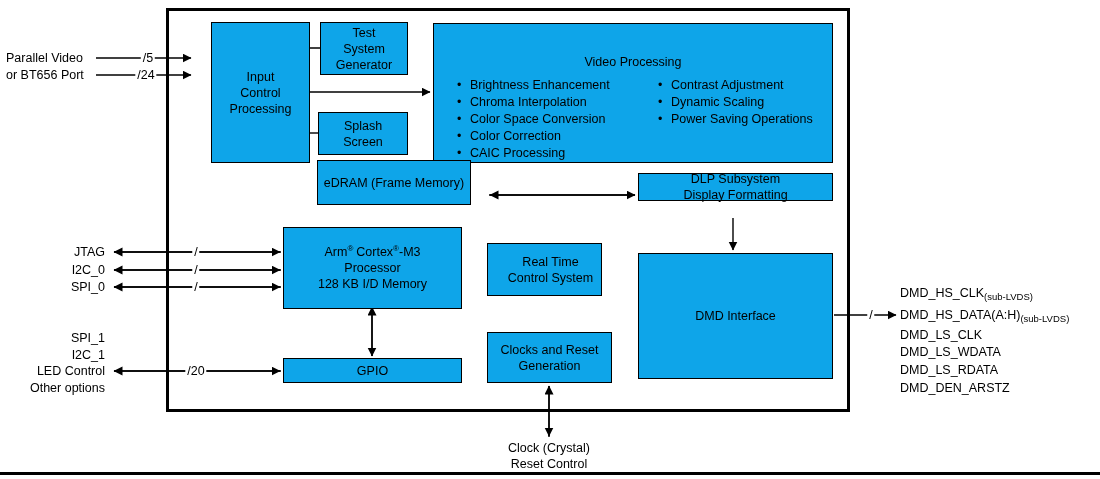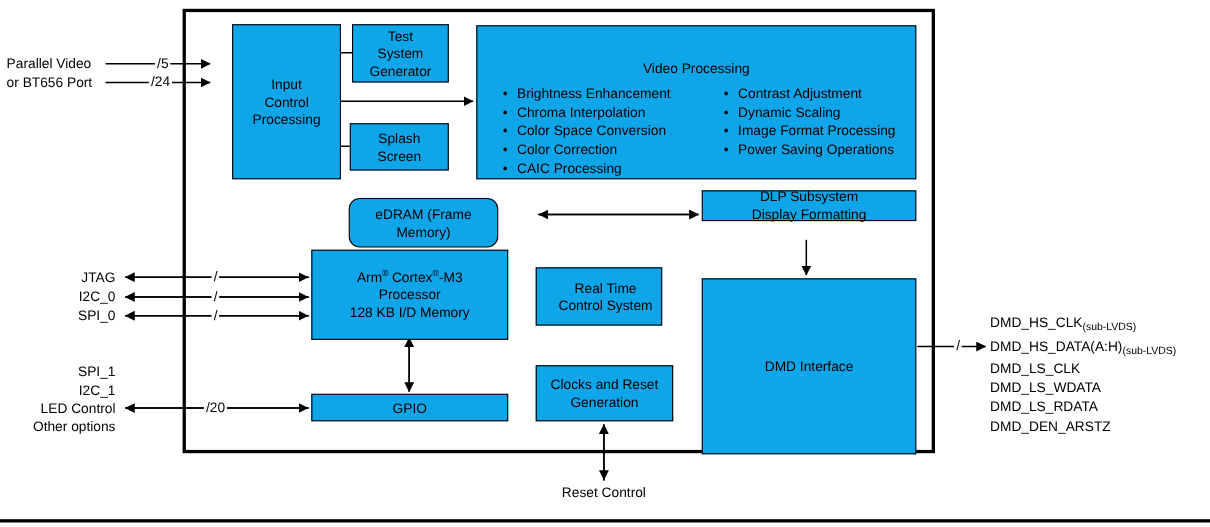--- a/index.html
+++ b/index.html
@@ -19,26 +19,26 @@
     position:absolute; border:1.5px solid #000; box-sizing:border-box;
     background:#0ea5e9; display:flex; flex-direction:column;
     align-items:center; justify-content:center; text-align:center;
     line-height:16px;
   }
   
   .b-input   { left:195px; top:22px;  width:99px;  height:141px;margin-left:16px; }
   .b-tpg     { left:320px; top:22px;  width:88px;  height:53px; }
   .b-splash  { left:318px; top:112px; width:90px;  height:43px; }
   .b-vp      { left:433px; top:23px;  width:400px; height:140px; justify-content:flex-end; }
-  .b-edram   { left:317px; top:180px; width:136px; height:45px;border-radius:10px; }
+  .b-edram   { left:317px; top:160px; width:154px; height:45px; }
   .b-dlp     { left:638px; top:173px; width:195px; height:28px; }
   .b-arm     { left:283px; top:227px; width:179px; height:82px; }
   .b-rtcs    { left:487px; top:243px; width:115px; height:53px;padding-left:12px; }
   .b-clocks  { left:487px; top:332px; width:125px; height:51px; }
-  .b-dmd     { left:638px; top:253px; width:195px; height:160px; }
+  .b-dmd     { left:638px; top:253px; width:195px; height:126px; }
   .b-gpio    { left:283px; top:358px; width:179px; height:25px; }
   
   .vp-title { padding-top:7px; }
   .vp-cols { display:flex; width:100%; margin-top:7px; text-align:left; }
   .vp-col { list-style:none; margin:0; padding:0; }
   .vp-col1 { margin-left:21px; width:201px; }
   .vp-col2 { flex:1; }
   .vp-col li { position:relative; padding-left:15px; line-height:17px; }
   .vp-col li::before { content:"\2022"; position:absolute; left:2px; }
   sup.reg { font-size:8px; vertical-align:super; line-height:0; }
@@ -130,21 +130,20 @@
       <ul class="vp-col vp-col1">
         <li>Brightness Enhancement</li>
         <li>Chroma Interpolation</li>
         <li>Color Space Conversion</li>
         <li>Color Correction</li>
         <li>CAIC Processing</li>
       </ul>
       <ul class="vp-col vp-col2">
         <li>Contrast Adjustment</li>
         <li>Dynamic Scaling</li>
-        <li>Image Format Processing</li>
         <li>Power Saving Operations</li>
       </ul>
     </div>
   </div>
 
   <div class="blk b-edram">
     <span>eDRAM (Frame Memory)</span>
   </div>
 
   <div class="blk b-dlp">
@@ -203,18 +202,19 @@
   <span class="bus" style="left:871px; top:315px;">/</span>
 
   <div class="sig s0"><span>DMD_HS_CLK</span><span class="sub">(sub-LVDS)</span></div>
   <div class="sig s1"><span>DMD_HS_DATA(A:H)</span><span class="sub">(sub-LVDS)</span></div>
   <div class="sig s2"><span>DMD_LS_CLK</span></div>
   <div class="sig s3"><span>DMD_LS_WDATA</span></div>
   <div class="sig s4"><span>DMD_LS_RDATA</span></div>
   <div class="sig s5"><span>DMD_DEN_ARSTZ</span></div>
 
   <div class="lbl lbl-clock">
+    <div>Clock (Crystal)</div>
     <div>Reset Control</div>
   </div>
 
   <div class="bottom-rule"></div>
 
 </div>
 
 </body></html>

